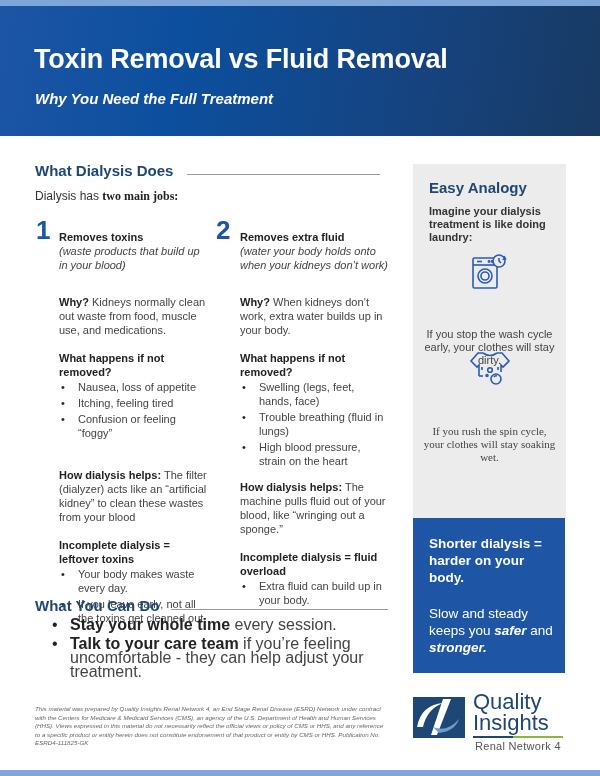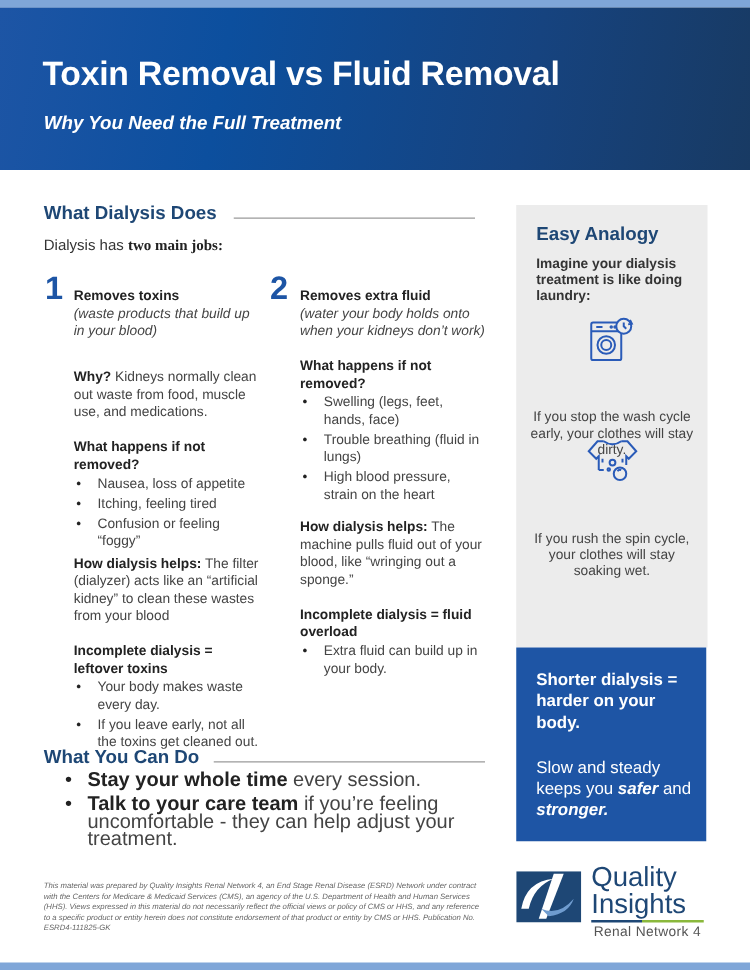--- a/index.html
+++ b/index.html
@@ -112,32 +112,33 @@
 <div class="col" style="left:59px; top:230px; width:152px;">
   <div class="job-title">Removes toxins</div>
   <div class="job-sub">(waste products that build up in your blood)</div>
   <div class="blk" style="margin-top:23px;"><span class="lead">Why?</span><span> Kidneys normally clean out waste from food, muscle use, and medications.</span></div>
   <div class="blk lead">What happens if not removed?</div>
   <ul class="b">
     <li>Nausea, loss of appetite</li>
     <li>Itching, feeling tired</li>
     <li>Confusion or feeling “foggy”</li>
   </ul>
-  <div class="blk" style="margin-top:4px;"><span class="lead">How dialysis helps:</span><span> The filter (dialyzer) acts like an “artificial kidney” to clean these wastes from your blood</span></div>
+  <div class="blk" style="margin-top:28px;"><span class="lead">How dialysis helps:</span><span> The filter (dialyzer) acts like an “artificial kidney” to clean these wastes from your blood</span></div>
   <div class="blk lead">Incomplete dialysis = leftover toxins</div>
   <ul class="b">
     <li>Your body makes waste every day.</li>
     <li>If you leave early, not all the toxins get cleaned out.</li>
   </ul>
 </div>
 
 <div class="num" style="left:216px; top:217px;">2</div>
 <div class="col" style="left:240px; top:230px; width:150px;">
   <div class="job-title">Removes extra fluid</div>
   <div class="job-sub">(water your body holds onto when your kidneys don’t work)</div>
+  <div class="blk" style="margin-top:23px;"><span class="lead">Why?</span><span> When kidneys don’t work, extra water builds up in your body.</span></div>
   <div class="blk lead">What happens if not removed?</div>
   <ul class="b">
     <li>Swelling (legs, feet, hands, face)</li>
     <li>Trouble breathing (fluid in lungs)</li>
     <li>High blood pressure, strain on the heart</li>
   </ul>
   <div class="blk" style="margin-top:12px;"><span class="lead">How dialysis helps:</span><span> The machine pulls fluid out of your blood, like “wringing out a sponge.”</span></div>
   <div class="blk lead">Incomplete dialysis = fluid overload</div>
   <ul class="b">
     <li>Extra fluid can build up in your body.</li>
@@ -171,21 +172,21 @@
       <path d="M14 3 Q21 8 28 3"></path>
       <line x1="10" y1="26" x2="14" y2="26"></line>
       <line x1="13" y1="17" x2="13" y2="20"></line>
       <line x1="29" y1="17" x2="29" y2="20"></line>
       <circle cx="21" cy="20" r="2.3"></circle>
       <circle cx="18" cy="25.5" r="1"></circle>
       <circle cx="27" cy="29" r="5"></circle>
       <path d="M25 27 A 2.5 2.5 0 0 1 28 26"></path>
     </svg>
   </div>
-  <div class="caption" style="top:231px;">If you rush the spin cycle, your clothes will stay soaking wet.</div>
+  <div class="caption" style="top:231px;font-family:Liberation Serif, serif;">If you rush the spin cycle, your clothes will stay soaking wet.</div>
 
 </div>
 
 <div class="callout">
   <div class="c1">Shorter dialysis = harder on your body.</div>
   <div class="c2"><span>Slow and steady keeps you </span><b>safer</b><span> and </span><b>stronger.</b></div>
 </div>
 
 <div class="section-title" style="left:35px; top:597px;">What You Can Do</div>
 <div class="section-rule" style="left:171px; top:609px; width:217px;"></div>

